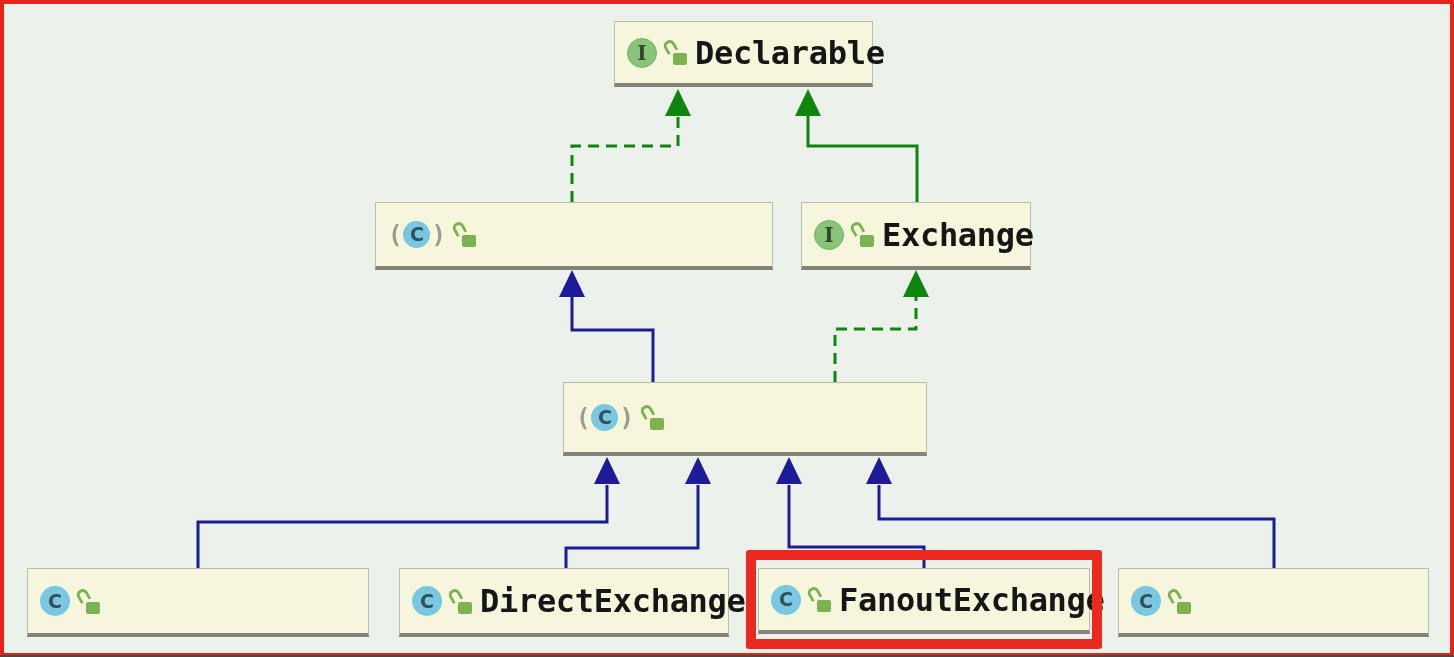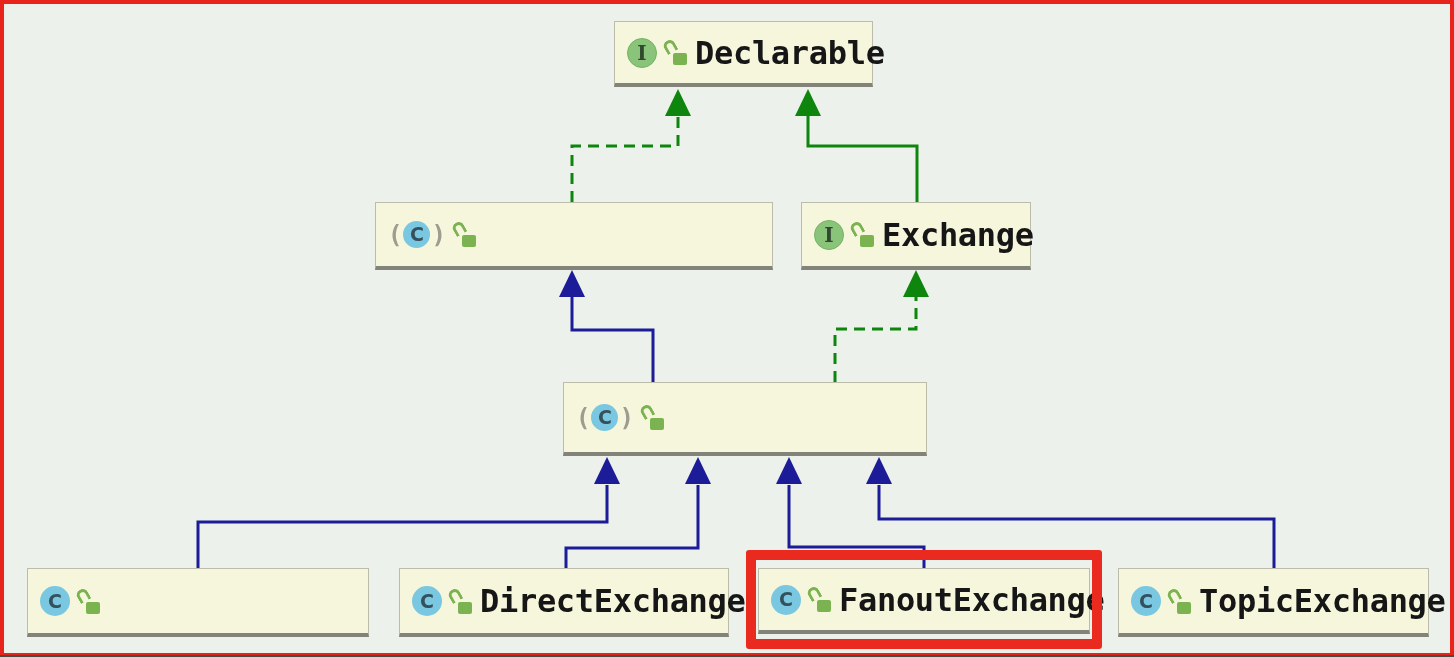--- a/index.html
+++ b/index.html
@@ -205,20 +205,19 @@
   </div>
 
   <div class="node n-topic-exchange">
     <span class="badge cls">
       <span class="letter">C</span>
     </span>
     <span class="lock">
       <span class="shackle"></span>
         <span class="lockbody"></span>
     </span>
-    <span class="label">TopicExchange</span>
   </div>
 
   <div class="highlight"></div>
 
   <div class="frame-border"></div>
   <div class="bottom-strip"></div>
 </div>
 
 </body></html>

